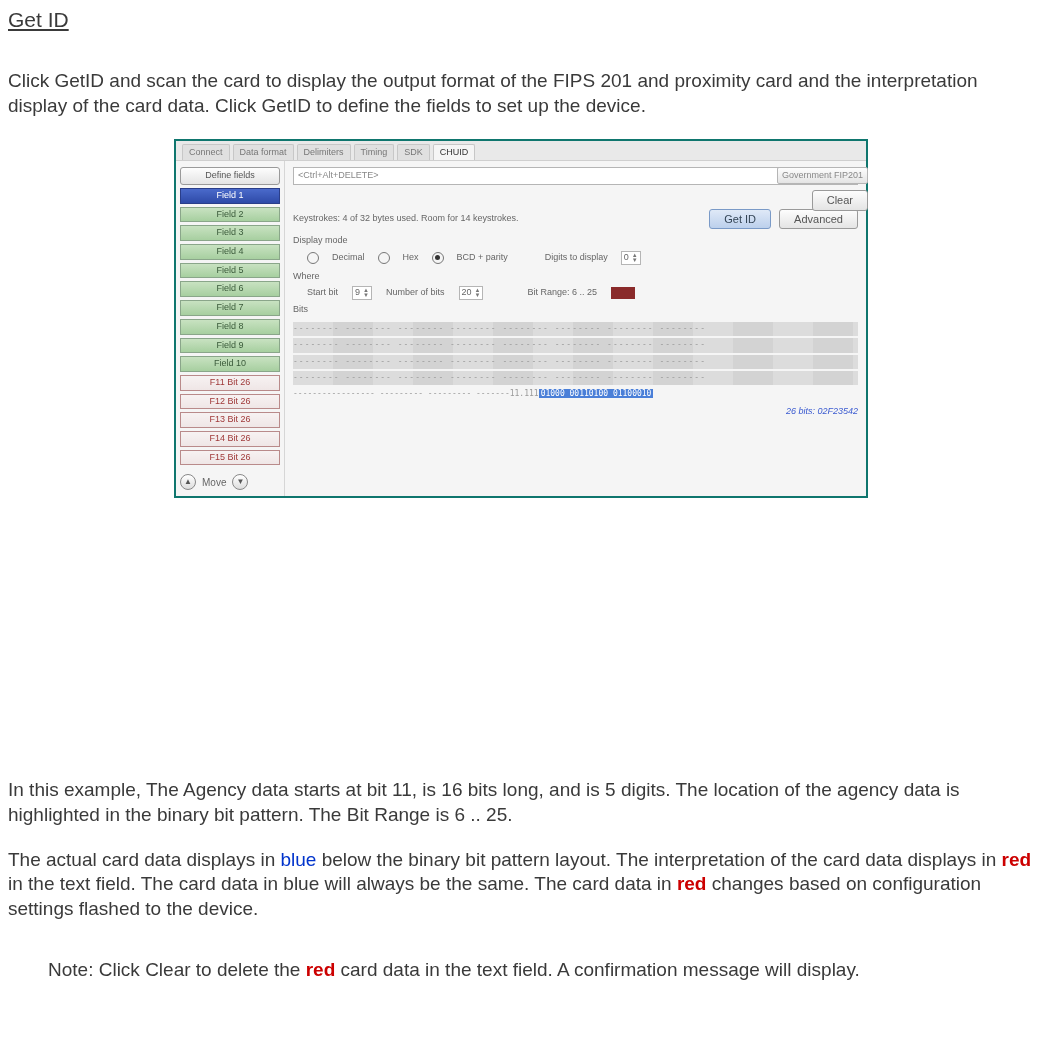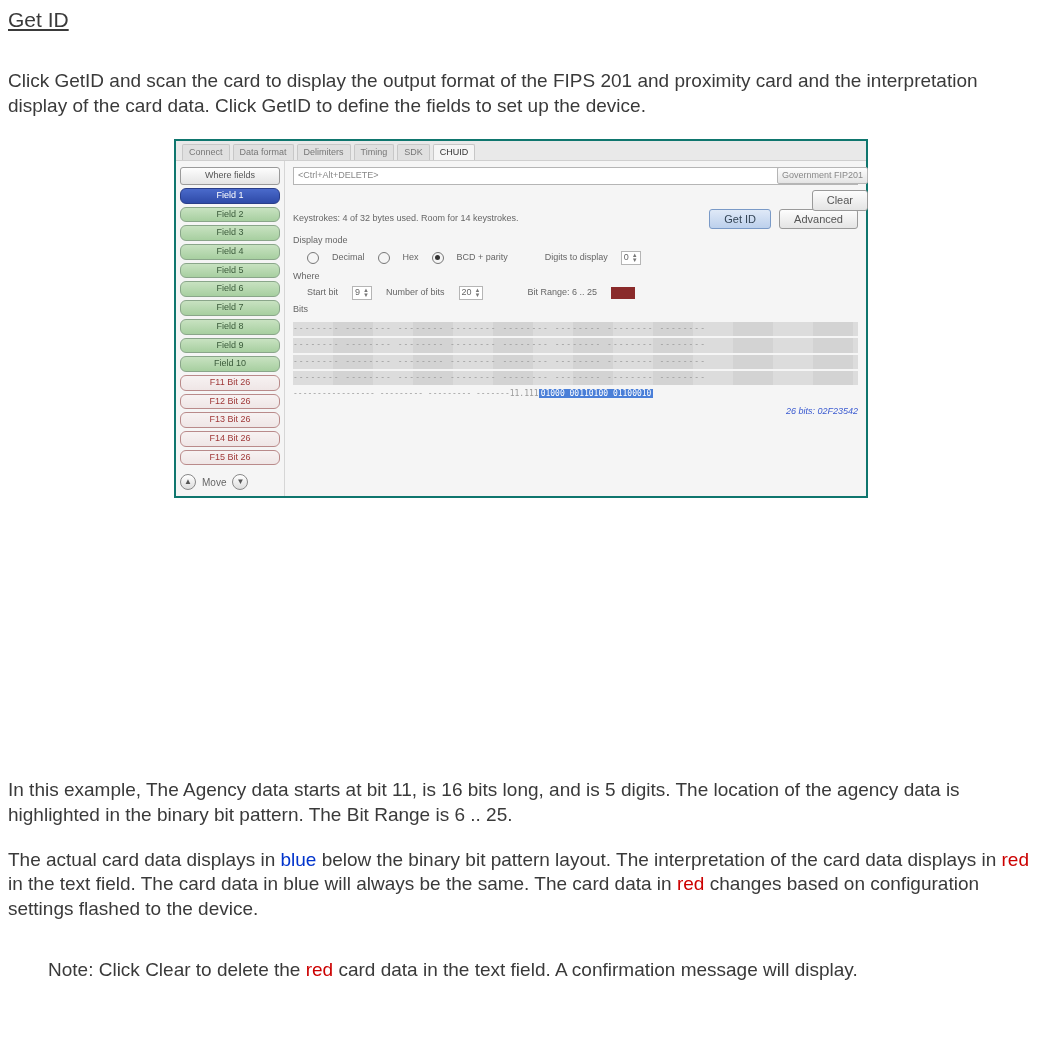--- a/index.html
+++ b/index.html
@@ -13,21 +13,21 @@
     width:1042px;
     box-sizing:border-box;
   }
   .heading{
     text-decoration:underline;
     font-size:21px;
     margin-bottom:36px;
   }
   .para{margin-bottom:20px;}
   .blue{color:#0033cc;}
-  .red{color:#cc0000;}
+  .red{color:#cc0000;font-weight:bold;}
 
   
   .shot{
     width:690px;
     margin:14px auto 280px auto;
     border:2px solid #0f766e;
     background:#f5f5f5;
     font-size:10px;
     color:#666;
     position:relative;
@@ -64,21 +64,21 @@
     background:linear-gradient(#fdfdfd,#e4e4e4);
     border-radius:3px;
     text-align:center;
     padding:2px 4px;
     font-size:9px;
     color:#555;
   }
   .fld{
     border:1px solid #8aa68a;
     background:linear-gradient(#c8e2c1,#a7cfa0);
-    border-radius:6px;
+    border-radius:0;
     text-align:center;
     padding:1px 2px;
     font-size:9px;
     color:#3a5a3a;
     filter:blur(.3px);
   }
   .fld.sel{
     background:linear-gradient(#4a6acb,#2e4aa8);
     border-color:#2a3e8a;
     color:#fff;
@@ -150,21 +150,21 @@
     <span class="tab active">CHUID</span>
   </div>
 
   <div class="hangR">
     <div class="hangTab">Government FIP201</div>
     <div class="smallbtn">Clear</div>
   </div>
 
   <div class="content">
     <div class="left">
-      <div class="btn">Where fields</div>
+      <div class="btn">Define fields</div>
       <div class="fld sel">Field 1</div>
       <div class="fld">Field 2</div>
       <div class="fld">Field 3</div>
       <div class="fld">Field 4</div>
       <div class="fld">Field 5</div>
       <div class="fld">Field 6</div>
       <div class="fld">Field 7</div>
       <div class="fld">Field 8</div>
       <div class="fld">Field 9</div>
       <div class="fld">Field 10</div>

